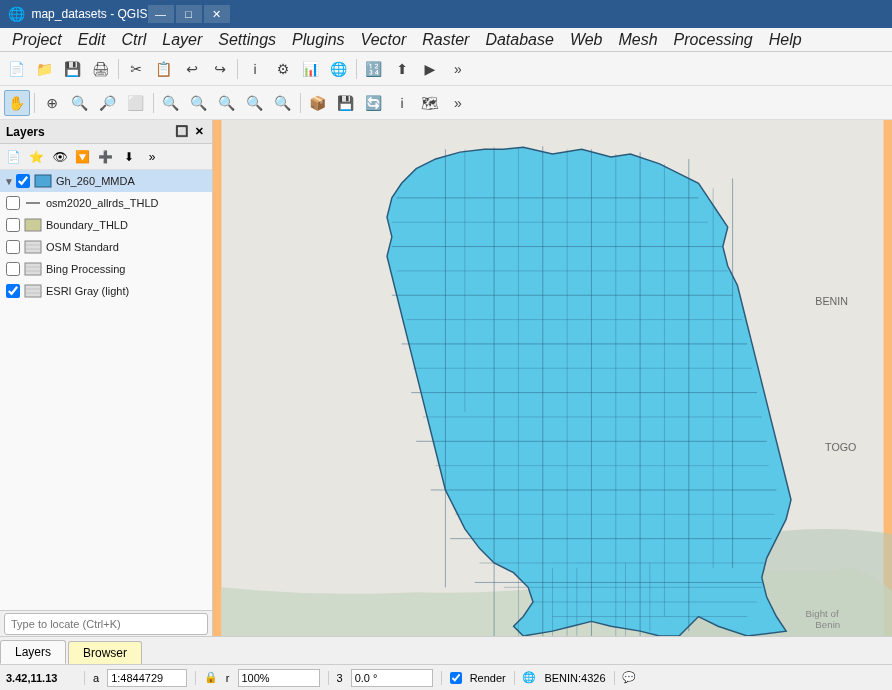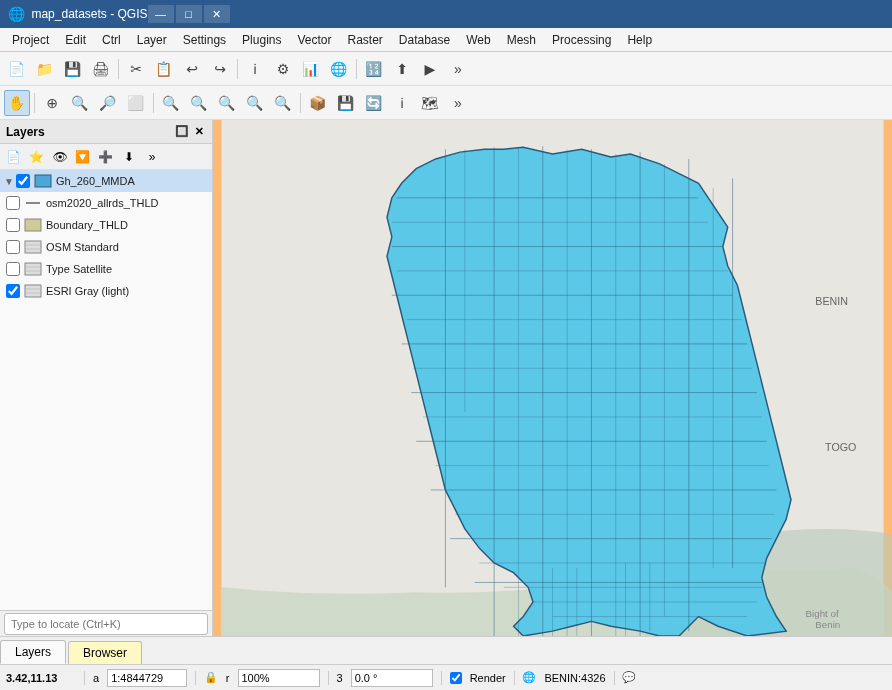--- a/index.html
+++ b/index.html
@@ -19,21 +19,21 @@
 
     
     #menu-bar {
       height: 24px;
       background: #f5f5f5;
       border-bottom: 1px solid #ccc;
       display: flex;
       align-items: center;
       padding: 0 4px;
     }
-    .menu-item { padding: 2px 8px; font-size: 12px; cursor: pointer; color: #222; }
+    .menu-item { padding: 2px 8px; font-size: 16px; cursor: pointer; color: #222; font-style: italic; }
 
     
     .toolbar {
       height: 34px;
       background: #f5f5f5;
       border-bottom: 1px solid #ddd;
       display: flex;
       align-items: center;
       padding: 0 4px;
       gap: 2px;
@@ -307,21 +307,21 @@
           <span class="layer-name">OSM Standard</span>
         </div>
         <div class="layer-item">
           <span class="expand-arrow"></span>
           <input type="checkbox" class="layer-checkbox" style="">
           <span class="layer-icon"><svg width="18" height="14">
               <rect x="1" y="1" width="16" height="12" fill="#ddd" stroke="#888" stroke-width="1"></rect>
               <line x1="1" y1="5" x2="17" y2="5" stroke="#aaa" stroke-width="0.5"></line>
               <line x1="1" y1="9" x2="17" y2="9" stroke="#aaa" stroke-width="0.5"></line>
             </svg></span>
-          <span class="layer-name">Type Satellite</span>
+          <span class="layer-name">Bing Processing</span>
         </div>
         <div class="layer-item">
           <span class="expand-arrow"></span>
           <input type="checkbox" class="layer-checkbox" checked="" style="">
           <span class="layer-icon"><svg width="18" height="14">
               <rect x="1" y="1" width="16" height="12" fill="#ddd" stroke="#888" stroke-width="1"></rect>
               <line x1="1" y1="5" x2="17" y2="5" stroke="#aaa" stroke-width="0.5"></line>
               <line x1="1" y1="9" x2="17" y2="9" stroke="#aaa" stroke-width="0.5"></line>
             </svg></span>
           <span class="layer-name">ESRI Gray (light)</span>

